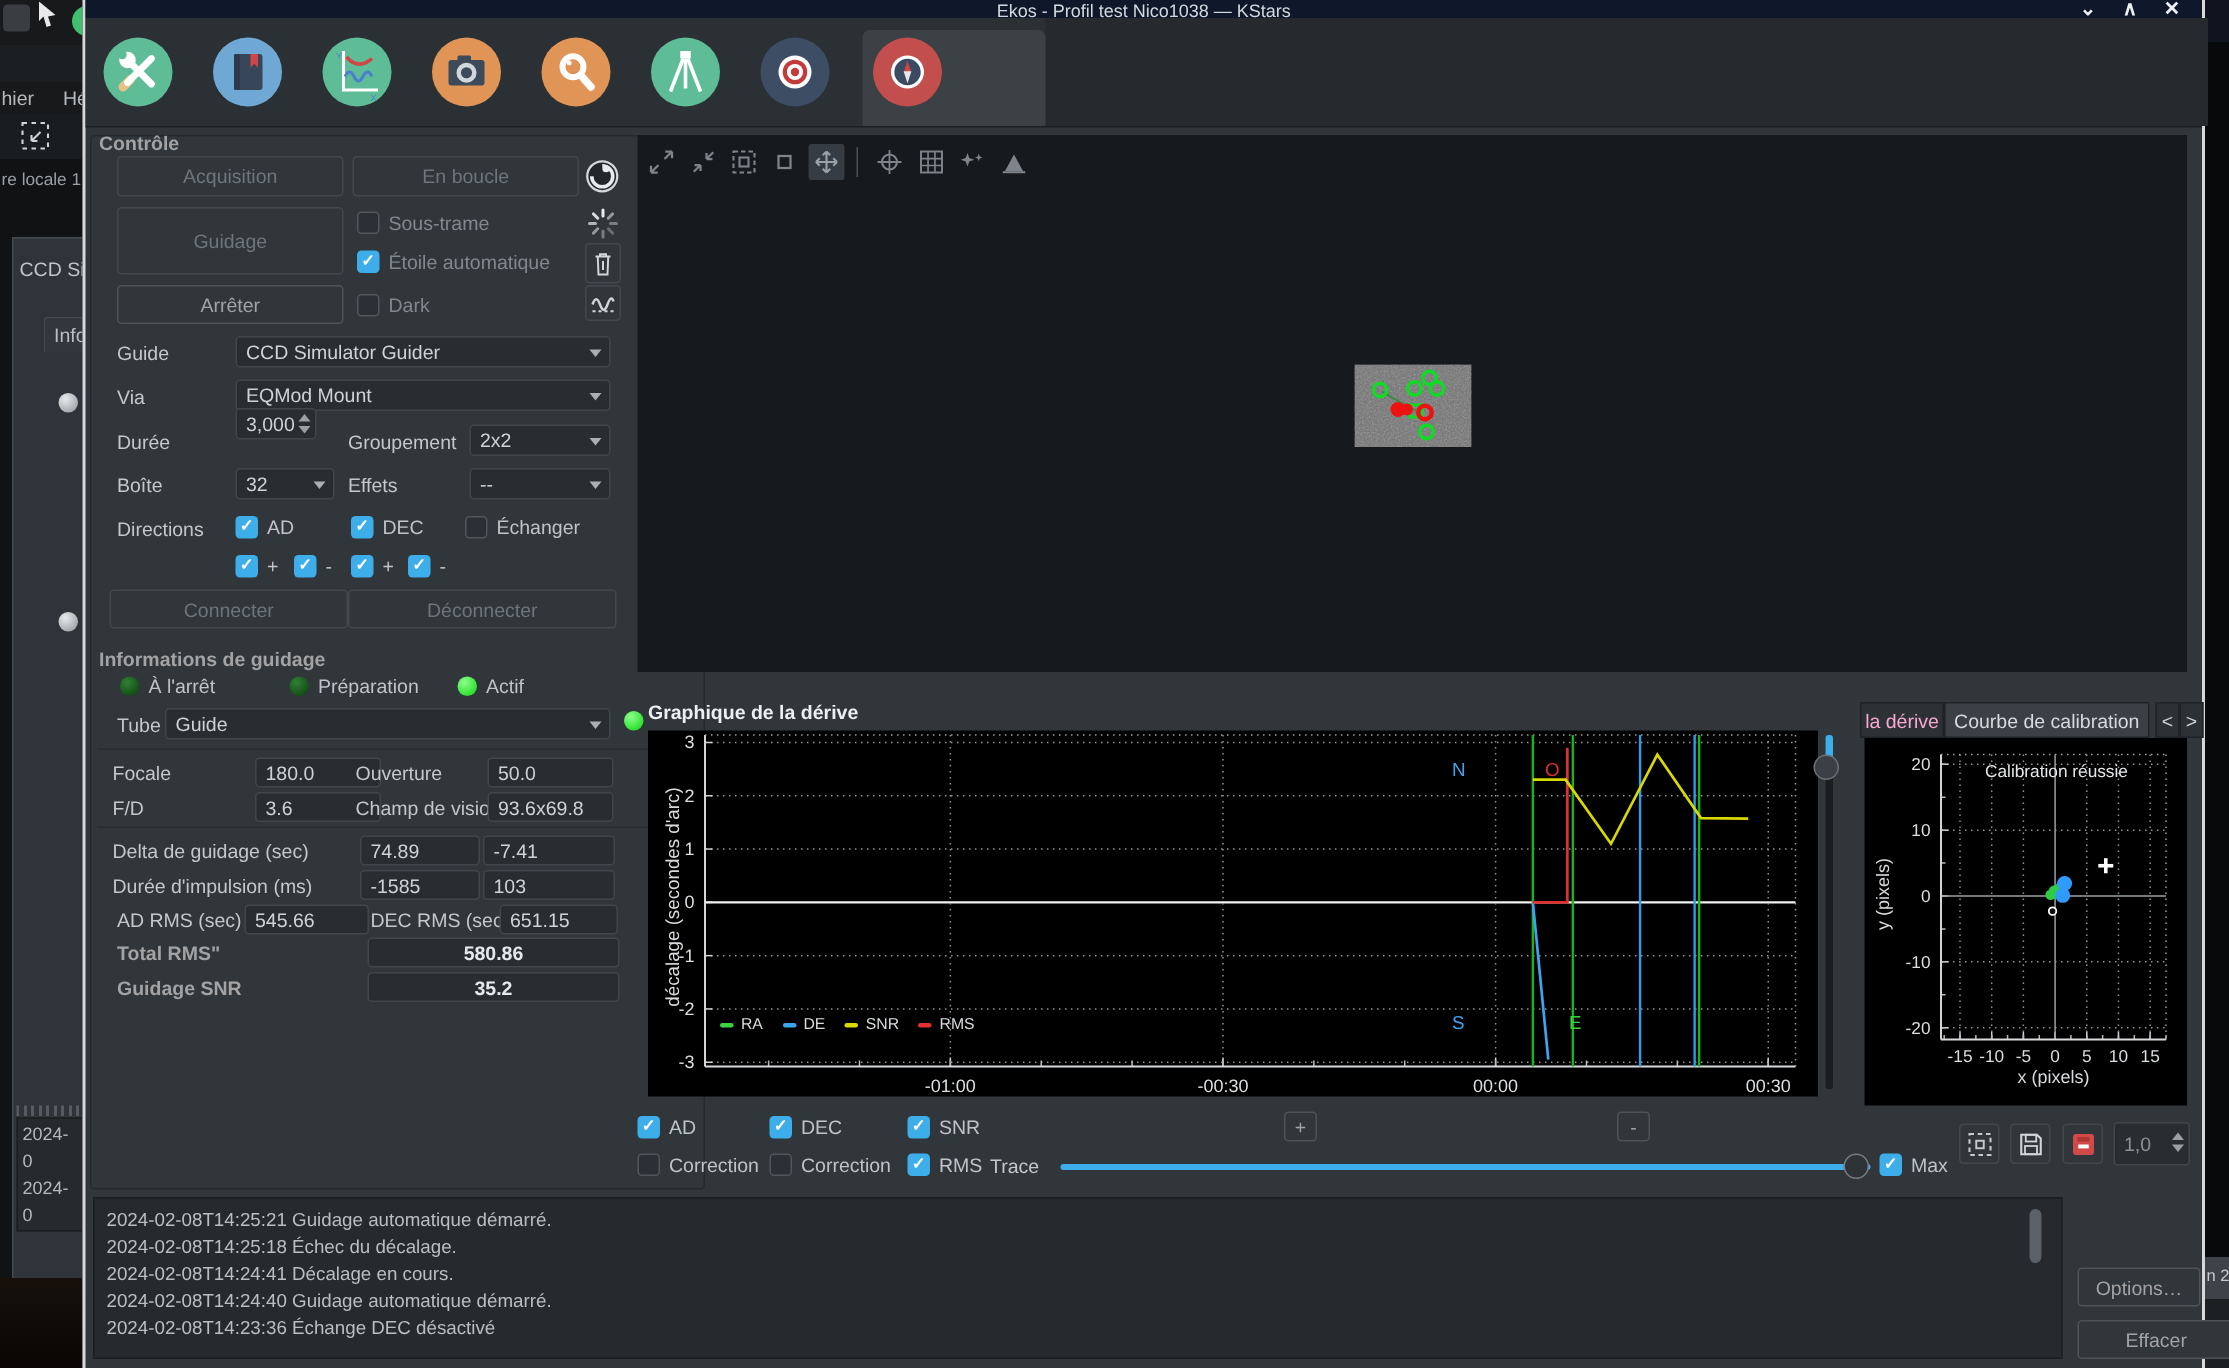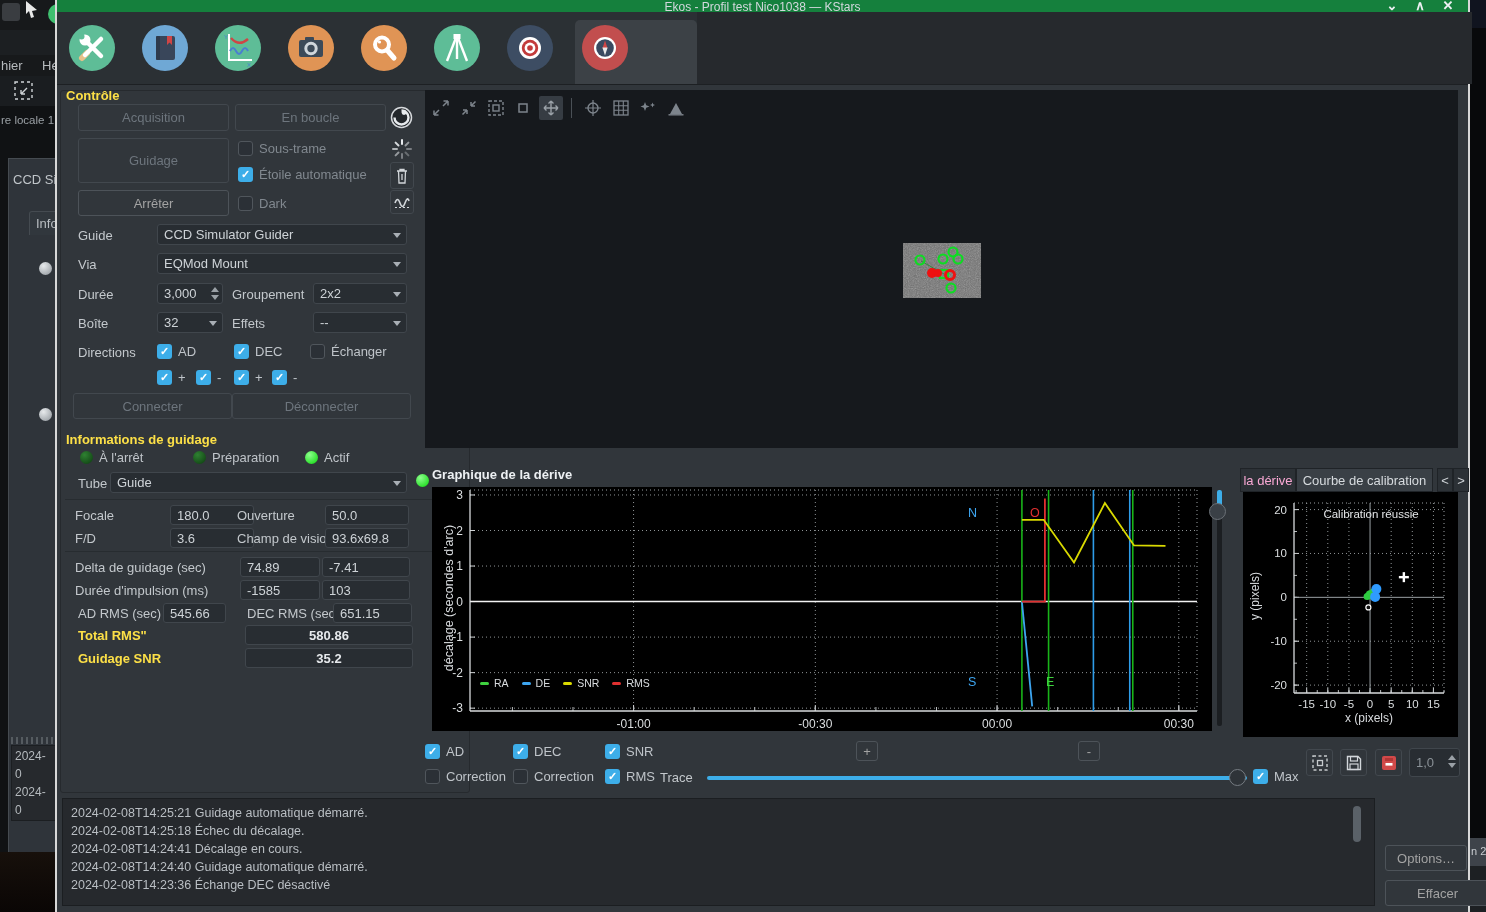--- a/index.html
+++ b/index.html
@@ -1,38 +1,38 @@
 <!DOCTYPE html>
 <html><head>
 <meta charset="utf-8">
 <style>
   *{margin:0;padding:0;box-sizing:border-box}
   html,body{width:1486px;height:912px;overflow:hidden}
   body{position:relative;background:#121416;font-family:"Liberation Sans",sans-serif;color:#c3c8cc;font-size:13px}
   .abs{position:absolute}
   
   #window{position:absolute;left:55px;top:0;width:1415px;height:912px;background:#31363b;border-left:2px solid #d8d8d8;border-right:2px solid #d8d8d8}
-  #titlebar{position:absolute;left:0;top:0;width:100%;height:12px;background:#15803d;overflow:hidden}
+  #titlebar{position:absolute;left:0;top:0;width:100%;height:12px;background:#0f172a;overflow:hidden}
   #titlebar .ttl{position:absolute;left:0;right:0;top:0;text-align:center;font-size:12px;color:#d3d8dd;line-height:14px}
   .winctl{position:absolute;top:-2px;font-size:13px;font-weight:bold;color:#eef1f4;width:20px;text-align:center}
   #toolbar{position:absolute;left:0;top:12px;width:100%;height:72px;background:#2b3034}
   #toolbar .rightdark{position:absolute;left:640px;top:0;width:775px;height:72px;background:#26292d}
   #toolbar .seltab{position:absolute;left:518px;top:8px;width:122px;height:64px;background:#3c4146;border-radius:5px 5px 0 0}
   .modicon{position:absolute;top:11px;width:50px;height:50px}
   #tbsep{position:absolute;left:0;top:84px;width:100%;height:1px;background:#1d2023}
   
   .btn{position:absolute;background:#31363b;border:1px solid #42484e;border-radius:3px;color:#6d757d;font-size:13px;display:flex;align-items:center;justify-content:center}
   .btn.en{color:#a3a3a3;border-color:#4d5359}
   .cb{width:15px;height:15px;border-radius:3px;flex:none}
   .cb.on{background:#3daee9;color:#fff;font-size:11px;font-weight:bold;text-align:center;line-height:15px}
   .cb.on::after{content:"✓"}
   .cb.off{background:#2b3036;border:1px solid #50565c}
   .hrow{position:absolute;display:flex;align-items:center;gap:6px;font-size:13px;color:#bfc4c9}
   .lbl{position:absolute;font-size:13px;color:#c3c8cc;white-space:nowrap}
-  .bold{font-weight:bold;color:#fde047}
+  .bold{font-weight:bold;color:#a3a3a3}
   .select,.inputf{position:absolute;background:#282d32;border:1px solid #40464c;border-radius:3px;color:#ced3d7;font-size:13px;display:flex;align-items:center;padding:0 6px;overflow:hidden;white-space:nowrap}
   .select .chev{position:absolute;right:5px;top:50%;margin-top:-2px;width:0;height:0;border-left:4px solid transparent;border-right:4px solid transparent;border-top:5px solid #a9afb5}
   .spinarr{position:absolute;right:3px;top:3px;display:flex;flex-direction:column;gap:3px}
   .spinarr .u{width:0;height:0;border-left:4px solid transparent;border-right:4px solid transparent;border-bottom:5px solid #9aa0a6}
   .spinarr .d{width:0;height:0;border-left:4px solid transparent;border-right:4px solid transparent;border-top:5px solid #9aa0a6}
   .dot{border-radius:50%;flex:none}
   .dot.offd{width:13px;height:13px;background:radial-gradient(circle at 35% 30%,#2f8132,#0c3a0f)}
   .dot.ond{width:13px;height:13px;background:radial-gradient(circle at 35% 30%,#8dff8d,#09d409)}
   .sep{position:absolute;height:1px;background:#272c30}
   .frame{position:absolute;border:1px solid #262a2e;border-radius:3px}
@@ -265,21 +265,21 @@
     <span>CCD Simulator Guider</span>
       <span class="chev"></span>
   </div>
   <span class="lbl" style="left:21px;top:257px">Via</span>
   <div class="select" style="left:100px;top:253px;width:250px;height:21px">
     <span>EQMod Mount</span>
       <span class="chev"></span>
   </div>
 
   <span class="lbl" style="left:21px;top:287px">Durée</span>
-  <div class="inputf" style="left:100px;top:283px;width:66px;height:21px">
+  <div class="inputf" style="left:100px;top:272px;width:54px;height:21px">
     <span>3,000</span>
     <span class="spinarr">
         <span class="u"></span>
         <span class="d"></span>
       </span>
   </div>
   <span class="lbl" style="left:175px;top:287px">Groupement</span>
   <div class="select" style="left:256px;top:283px;width:94px;height:21px">
     <span>2x2</span>
       <span class="chev"></span>
@@ -378,21 +378,21 @@
     </div>
   <span class="lbl" style="left:18px;top:583px">Durée d'impulsion (ms)</span>
   <div class="inputf" style="left:183px;top:580px;width:80px;height:20px">
       <span>-1585</span>
     </div>
   <div class="inputf" style="left:265px;top:580px;width:88px;height:20px">
       <span>103</span>
     </div>
 
   <span class="lbl" style="left:21px;top:606px">AD RMS (sec)</span>
-  <div class="inputf" style="left:106px;top:603px;width:63px;height:20px">
+  <div class="inputf" style="left:106px;top:603px;width:83px;height:20px">
       <span>545.66</span>
     </div>
   <span class="lbl" style="left:190px;top:606px">DEC RMS (sec)</span>
   <div class="inputf" style="left:276px;top:603px;width:79px;height:20px">
       <span>651.15</span>
     </div>
 
   <span class="lbl bold" style="left:21px;top:628px">Total RMS"</span>
   <div class="inputf" style="left:188px;top:625px;width:168px;height:20px;justify-content:center;font-weight:bold;color:#e6e9ec">
       <span>580.86</span>

